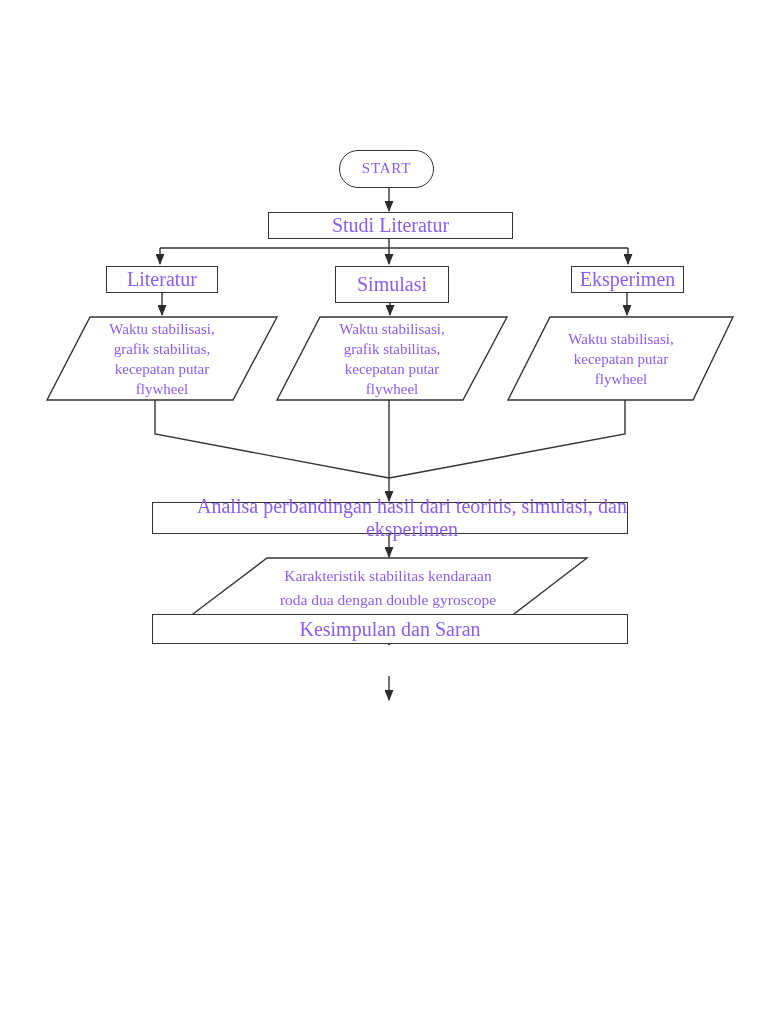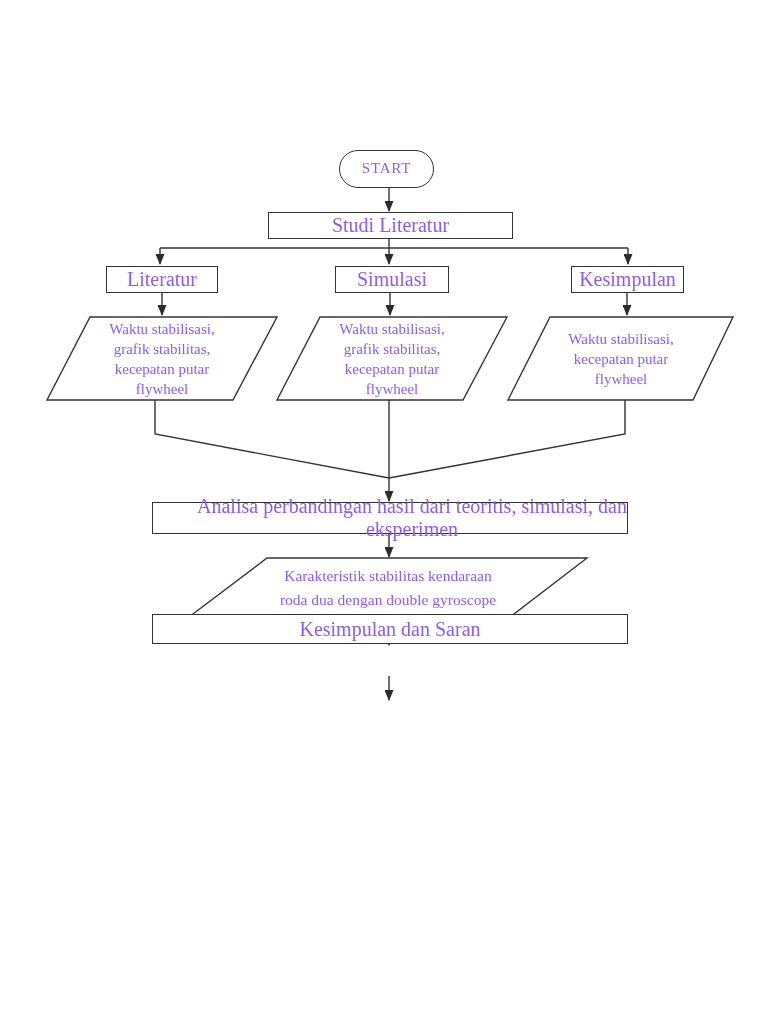--- a/index.html
+++ b/index.html
@@ -110,26 +110,26 @@
   </div>
 
   <div class="node" style="left:268px; top:212px; width:245px; height:27px;">
     <span>Studi Literatur</span>
   </div>
 
   <div class="node" style="left:106px; top:266px; width:112px; height:27px;">
     <span>Literatur</span>
   </div>
 
-  <div class="node" style="left:335px; top:266px; width:114px; height:27px;">
+  <div class="node" style="left:335px; top:266px; width:114px; height:37px;">
     <span>Simulasi</span>
   </div>
 
   <div class="node" style="left:571px; top:266px; width:113px; height:27px;">
-    <span>Kesimpulan</span>
+    <span>Eksperimen</span>
   </div>
 
   <div class="free-label" style="left:62px; top:318px; width:200px; height:82px;">Waktu stabilisasi,
 grafik stabilitas,
 kecepatan putar
 flywheel</div>
 
   <div class="free-label" style="left:292px; top:318px; width:200px; height:82px;">Waktu stabilisasi,
 grafik stabilitas,
 kecepatan putar

